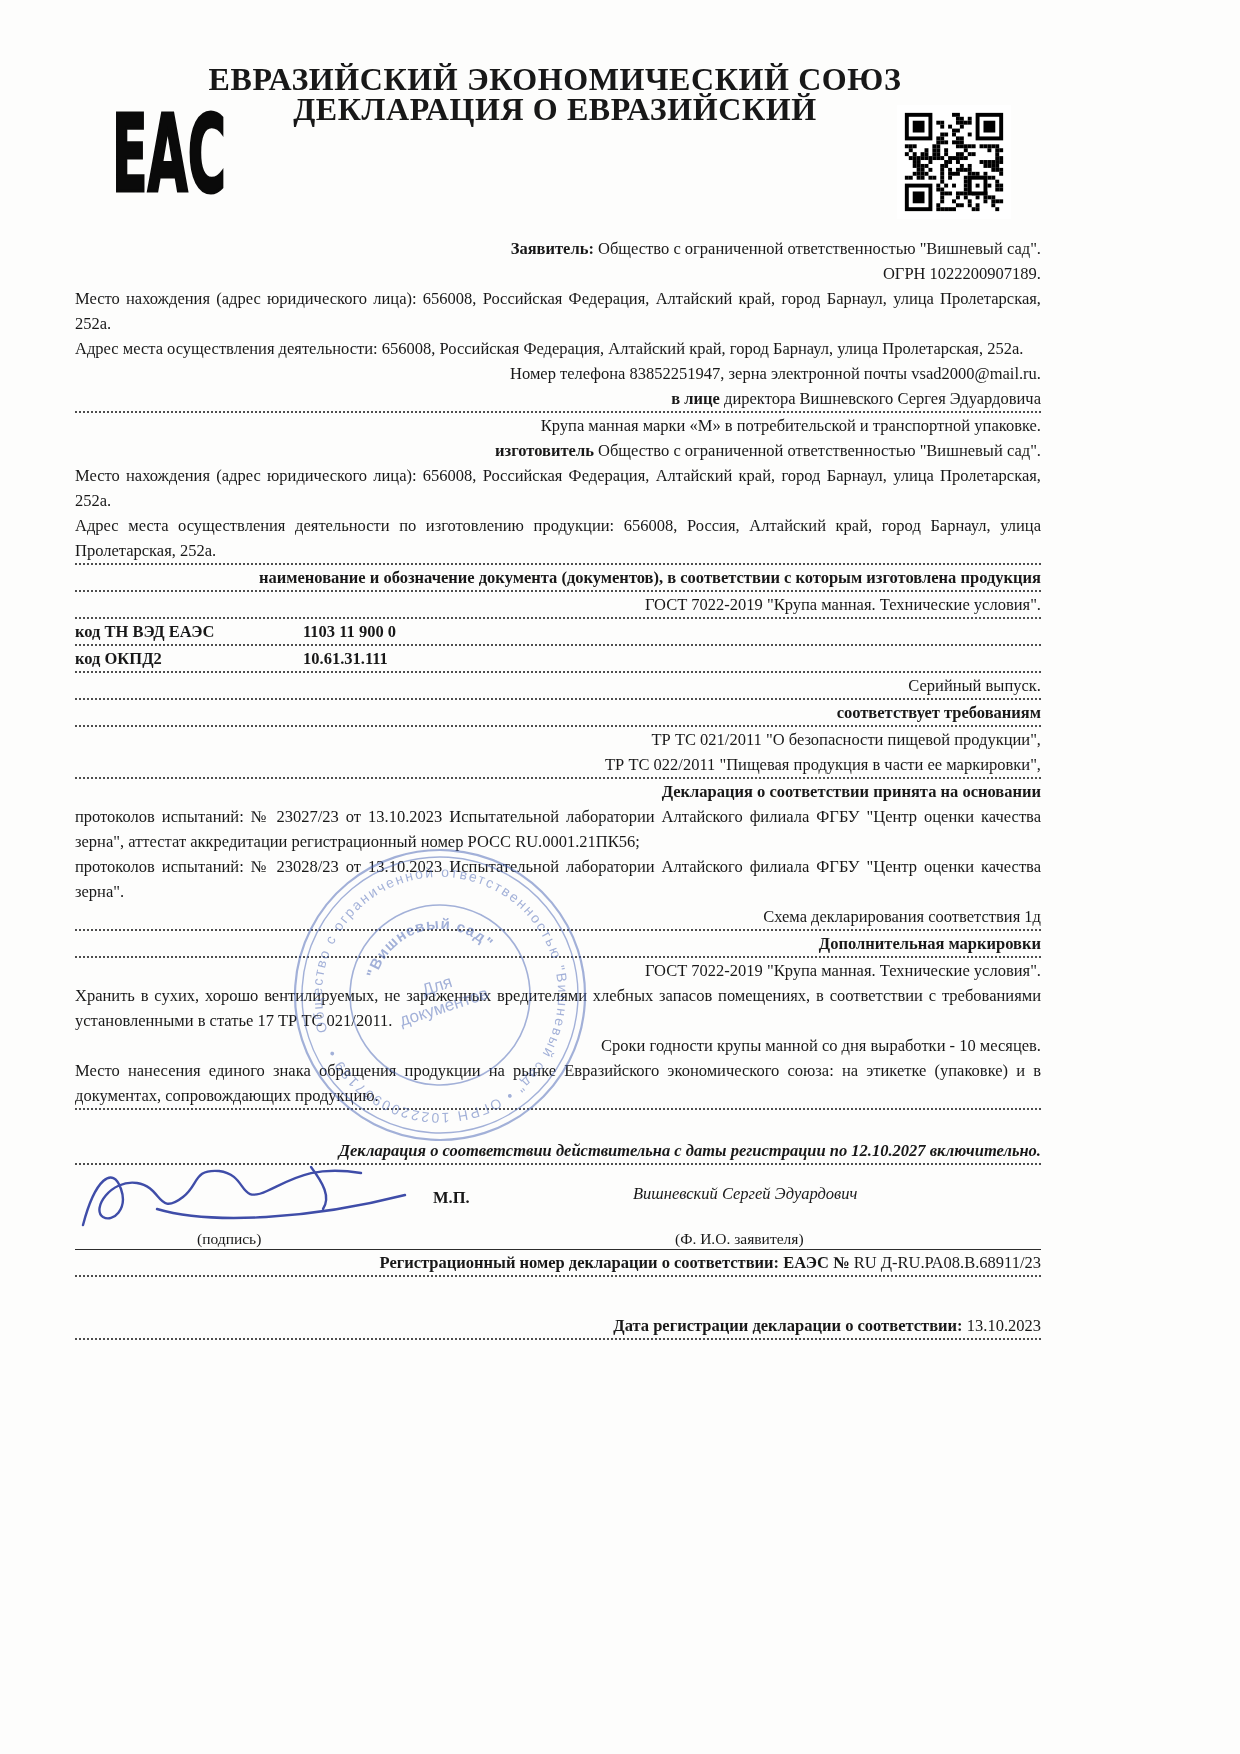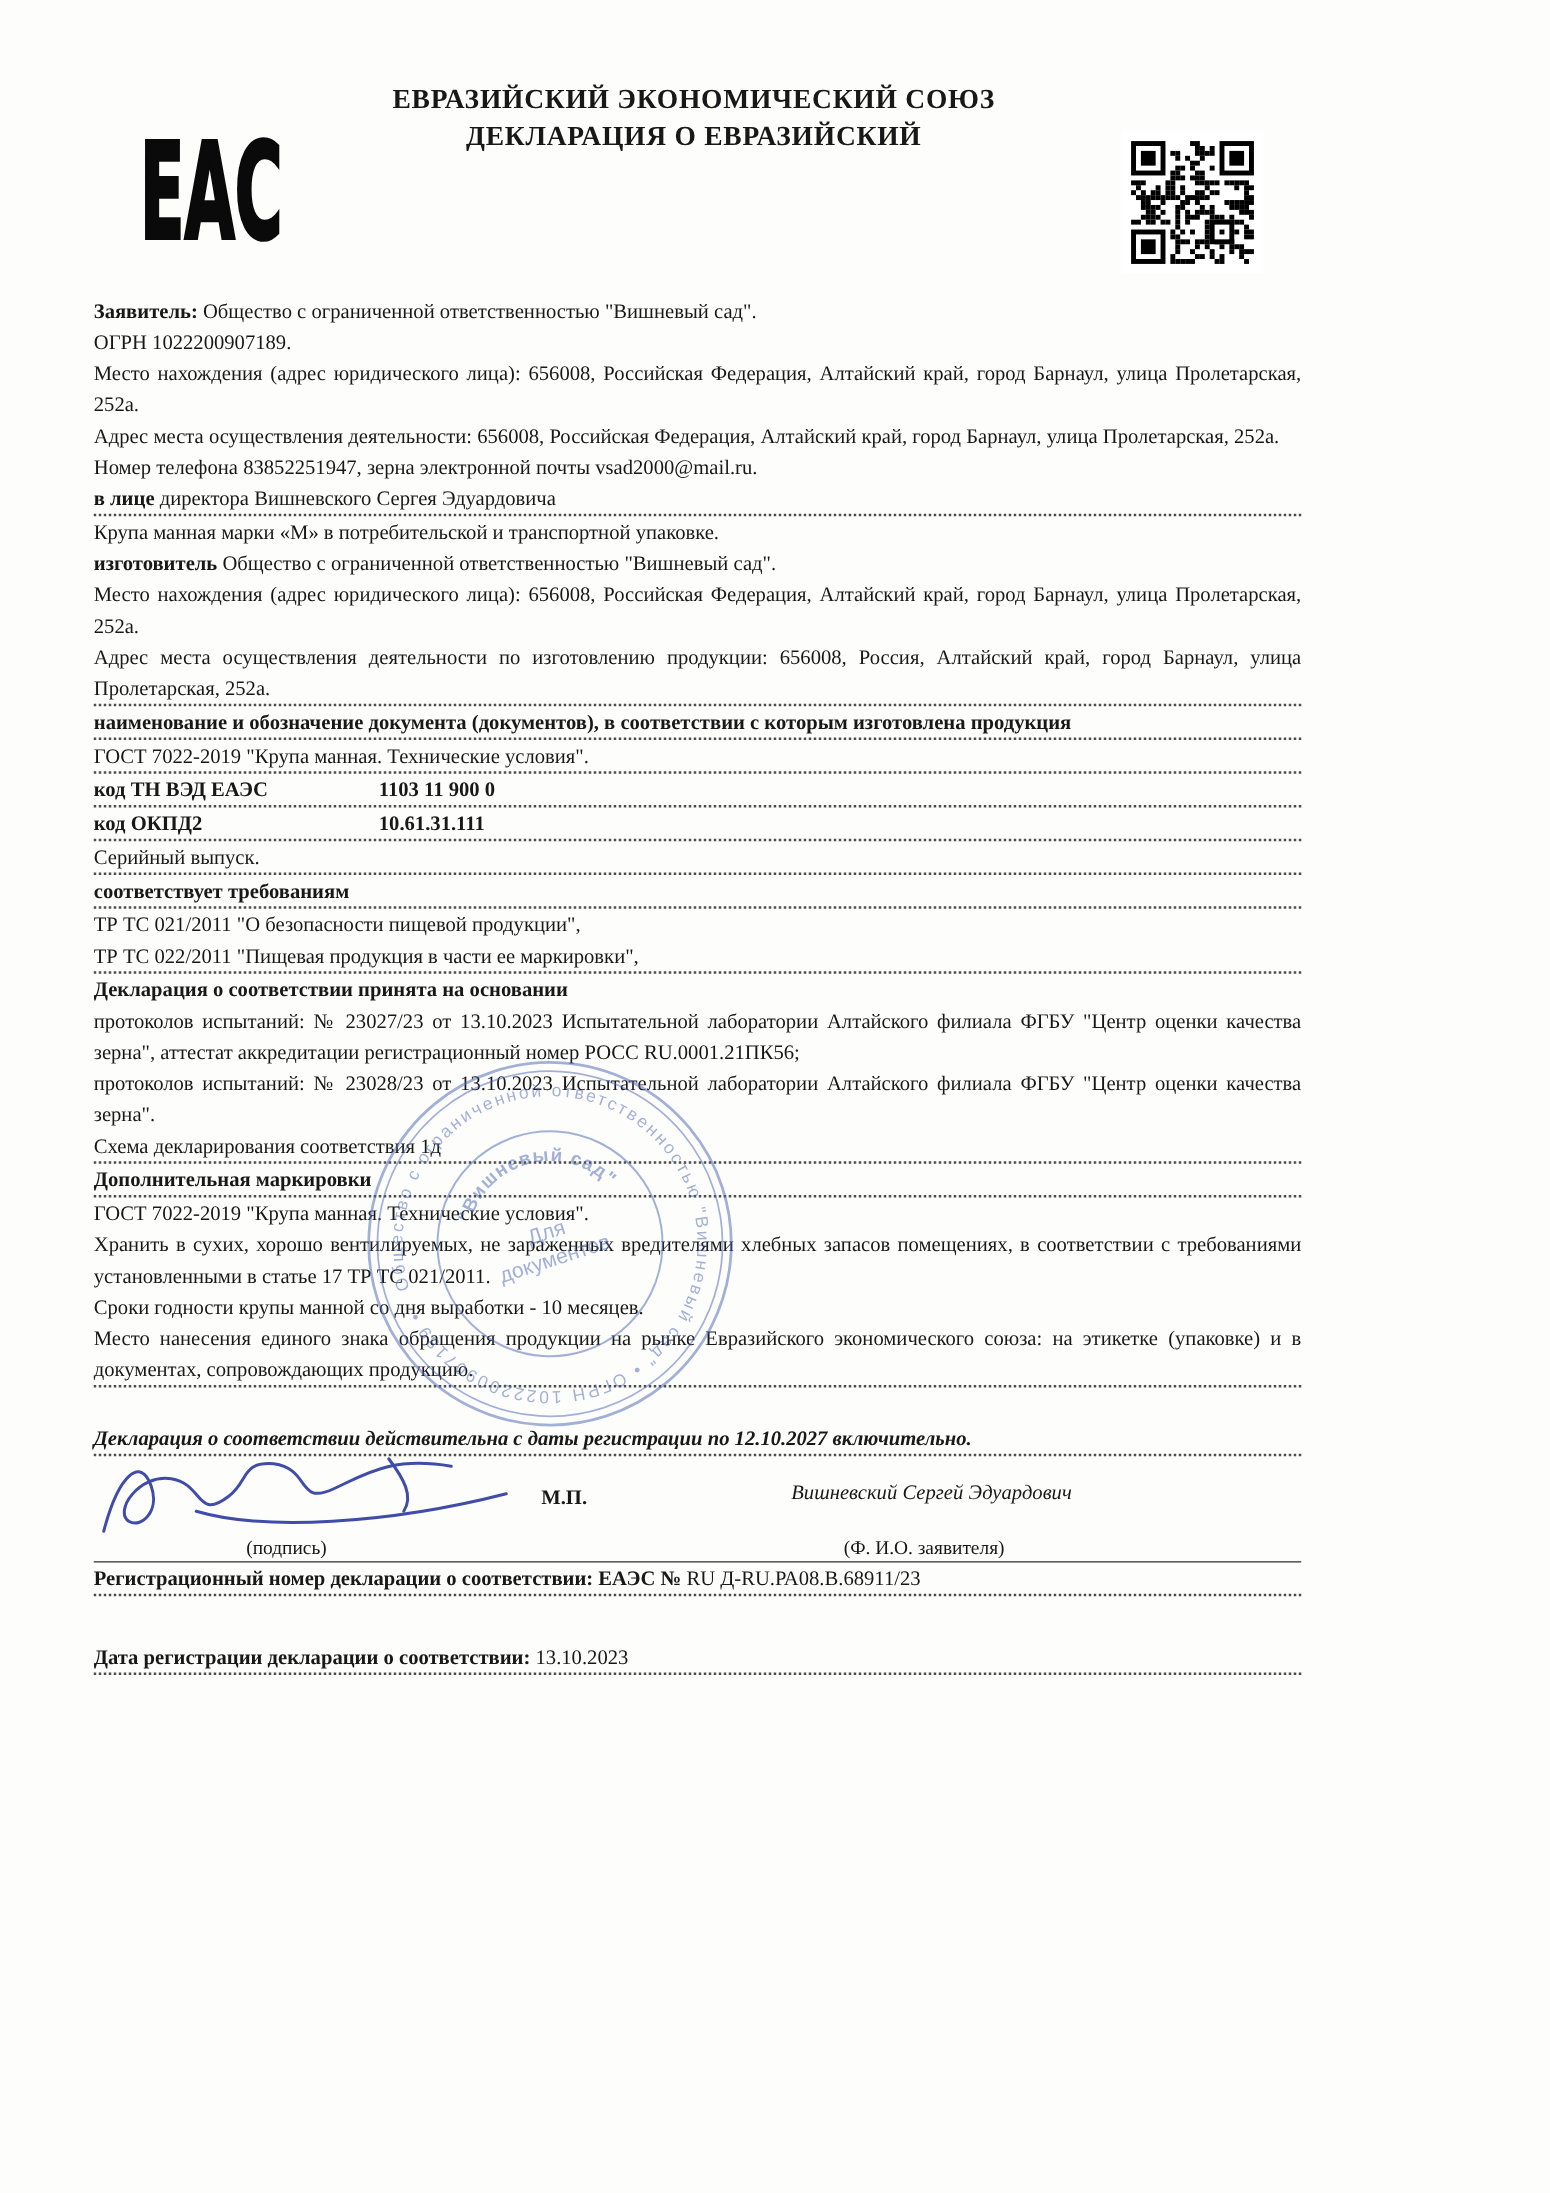--- a/index.html
+++ b/index.html
@@ -5,27 +5,27 @@
   *{box-sizing:border-box;}
   html,body{margin:0;padding:0;}
   body{background:#ffffff;}
   .page{
     position:relative;width:1240px;height:1754px;background:#fdfdfc;
     font-family:"Liberation Serif","DejaVu Serif",serif;color:#181818;overflow:hidden;
   }
   
   .doc-title{
     position:absolute;left:150px;top:64px;width:810px;text-align:center;
-    font-weight:bold;font-size:22px;line-height:30px;letter-spacing:.6px;
+    font-weight:bold;font-size:32px;line-height:30px;letter-spacing:.6px;
   }
   .eac-logo{position:absolute;left:110px;top:84px;width:118px;height:124px;}
   .qr{position:absolute;left:897px;top:105px;width:114px;height:114px;}
   
   .content{position:absolute;left:75px;top:236px;width:966px;font-size:16.5px;line-height:25px;}
-  .ln{margin:0;}
+  .ln{margin:0;text-align:right;}
   .ln b{font-weight:bold;}
   .justify{text-align:justify;}
   .dotted{border-bottom:2px dotted #4d4d4d;}
   .code-row{display:flex;font-weight:bold;border-bottom:2px dotted #4d4d4d;}
   .code-row .clabel{width:228px;flex:0 0 auto;}
   .gap-top{margin-top:28px;font-style:italic;}
   .gap-top2{margin-top:36px;}
   
   .sig-row{position:relative;height:54px;margin-top:4px;}
   .sig-svg{position:absolute;left:-14px;top:-30px;pointer-events:none;}

